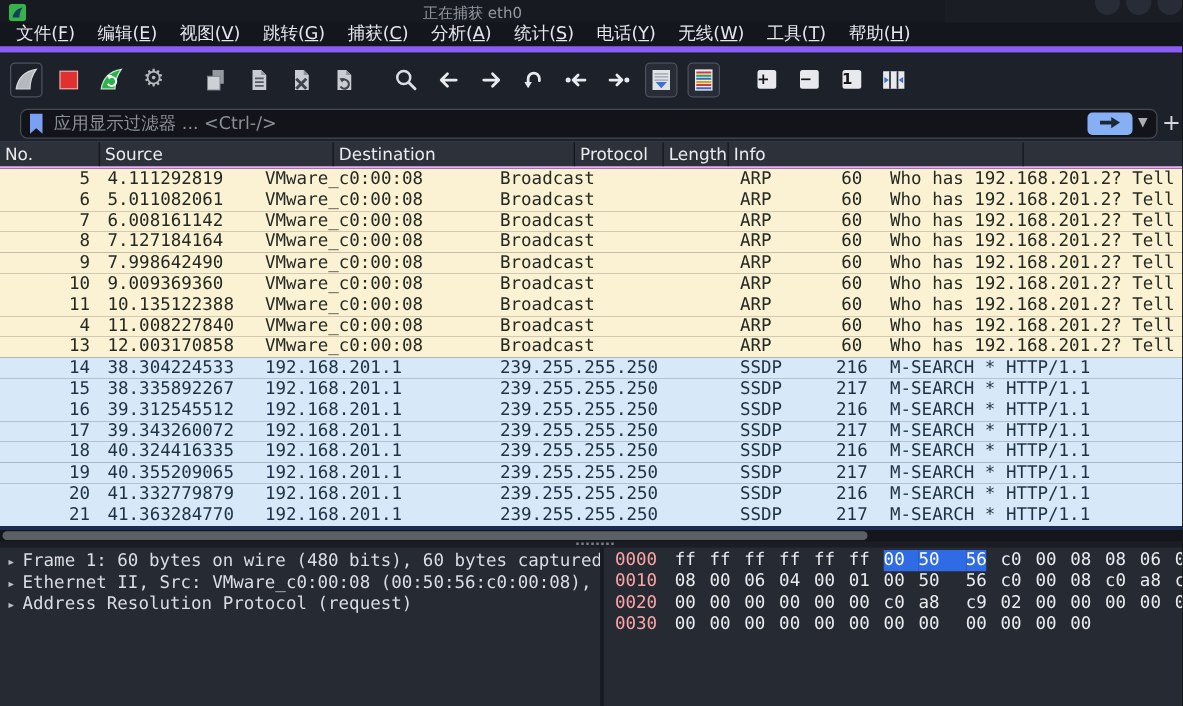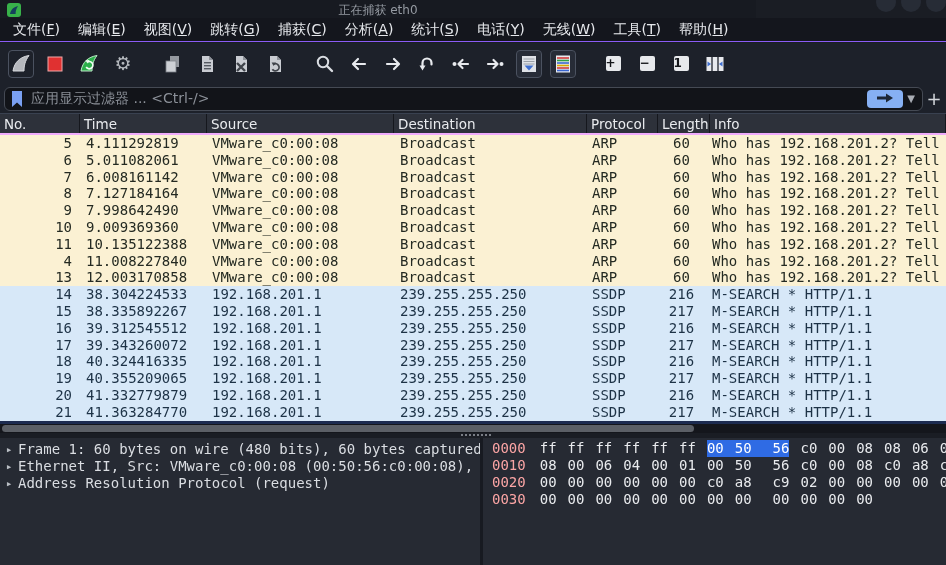--- a/index.html
+++ b/index.html
@@ -7,39 +7,39 @@
   .window { position:relative; width:946px; height:565px; background:#1a1d24; overflow:hidden; }
 
   
   .titlebar { position:absolute; top:0; left:0; width:756px; height:18px; background:#171a21; }
   .appicon { position:absolute; left:7px; top:2px; width:14px; height:14px; }
   .wtitle { position:absolute; left:0; right:0; top:2px; text-align:center; font-size:12px; color:#959aa2; }
   .winbtn { position:absolute; top:-8px; width:20px; height:20px; border-radius:50%; background:#272c36; }
 
   
   .menubar { position:absolute; top:18px; left:0; width:946px; height:24px; background:#14161d;
-             border-bottom:1px solid #8b5cf6; display:flex; align-items:center; padding-left:4px; }
+             border-bottom:5px solid #8b5cf6; display:flex; align-items:center; padding-left:4px; }
   .menu-item { color:#e6e8ec; font-size:14px; padding:0 9px; line-height:23px; white-space:nowrap; cursor:default; }
   .menu-item u { text-decoration:underline; }
 
   
   .toolbar { position:absolute; top:43px; left:0; width:946px; height:41px; background:#1d212a;
              display:flex; align-items:center; padding-left:9px; gap:10px; }
   .tbtn { width:24px; height:26px; display:flex; align-items:center; justify-content:center; border-radius:3px; }
   .tbtn.boxed { outline:1px solid #4b5260; }
   .tbtn.pressed { background:#272c37; outline:1px solid #4b5260; }
   .tsep { width:6px; height:1px; }
   .glyph { font-size:19px; color:#b4b8bd; line-height:1; }
   .sqbtn { width:15px; height:15px; background:#e7e9ec; color:#14161a; border-radius:2px;
            font-size:12px; font-weight:bold; text-align:center; line-height:15px; }
 
   
   .filterbar { position:absolute; top:84px; left:0; width:946px; height:30px; background:#1d212a;
                border-bottom:1px solid #394150; display:flex; align-items:center; }
-  .ffield { position:relative; margin-left:4px; width:919px; height:24px; background:#121419;
+  .ffield { position:relative; margin-left:16px; width:919px; height:24px; background:#121419;
             border:1px solid #454a54; border-radius:6px; display:flex; align-items:center; }
   .fbookmark { margin-left:5px; display:flex; }
   .fph { margin-left:7px; color:#8b9098; font-size:14px; flex:1; white-space:nowrap; overflow:hidden; }
   .fapply { width:36px; height:18px; background:#86b0f3; border-radius:4px; display:flex;
             align-items:center; justify-content:center; margin-right:4px; }
   .fcaret { color:#a9adb4; font-size:10px; margin-right:7px; }
   .fadd { width:18px; text-align:center; color:#d3d6da; font-size:18px; line-height:18px; margin-left:2px; }
 
   
   .plheader { position:absolute; top:114px; left:0; width:946px; height:21px; background:#2d313a;
@@ -300,21 +300,20 @@
             </svg>
         </span>
       </span>
       <span class="fcaret">▼</span>
     </div>
     <span class="fadd">+</span>
   </div>
 
   <div class="plheader">
       <div class="hcell" style="width: 80px;">No.</div>
-      <div class="hcell" style="width: 127px;">Time</div>
       <div class="hcell" style="width: 187px;">Source</div>
       <div class="hcell" style="width: 193px;">Destination</div>
       <div class="hcell" style="width: 71px;">Protocol</div>
       <div class="hcell" style="width: 52px;">Length</div>
       <div class="hcell" style="width: 236px;">Info</div>
     </div>
 
   <div class="plist">
       <div class="prow arp">
         <span class="pcell c-no">5</span>

